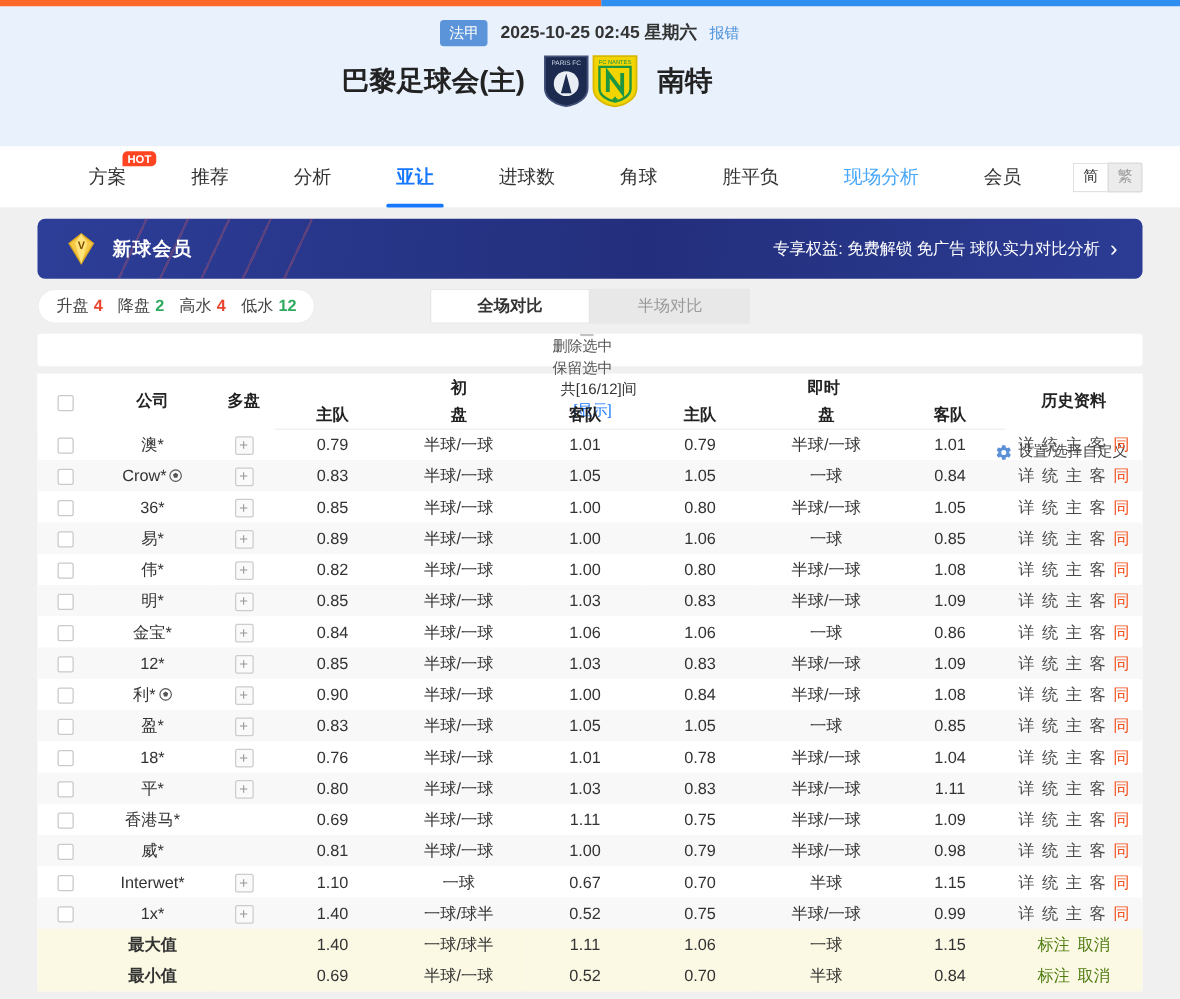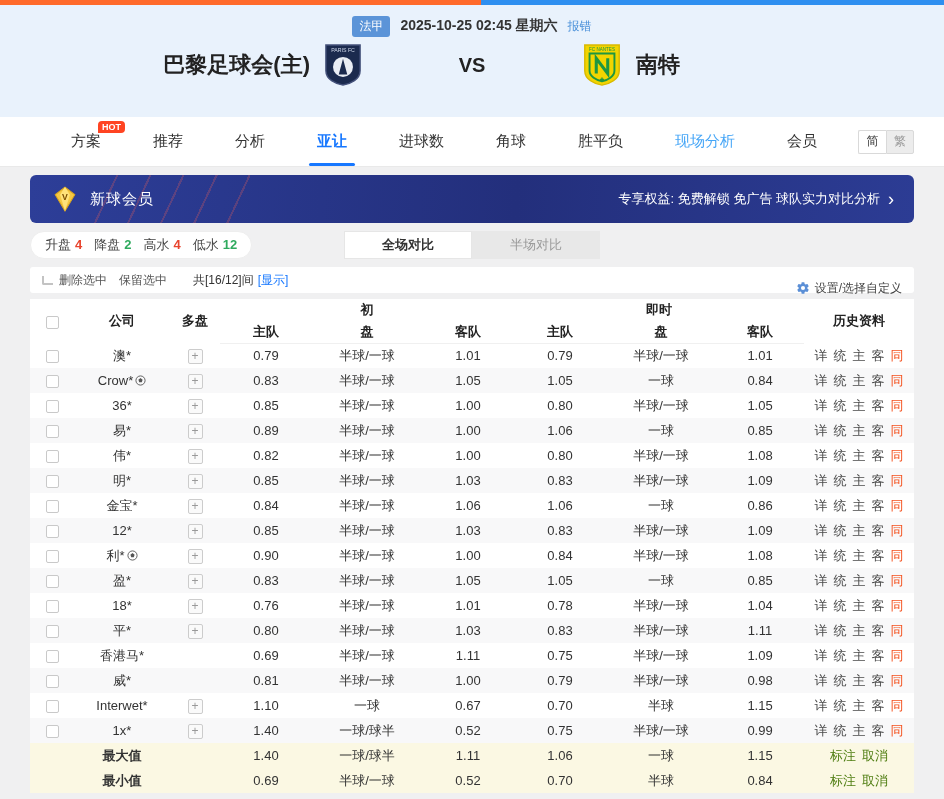--- a/index.html
+++ b/index.html
@@ -43,33 +43,33 @@
   .lang-btn.trad { background:#ececec; color:#999; border-radius:0 2px 2px 0; }
 
   
   .content { padding:8px 30px 0 30px; }
 
   .vip-banner { height:48px; border-radius:6px; background:linear-gradient(95deg,#2d3e98 0%,#232f7c 55%,#2c3c94 100%);
     display:flex; align-items:center; justify-content:space-between; padding:0 20px 0 22px; position:relative; overflow:hidden; cursor:pointer; }
   .vip-banner::before { content:""; position:absolute; left:60px; top:-10px; width:160px; height:80px;
     background:repeating-linear-gradient(115deg, transparent 0 28px, rgba(220,90,90,.28) 28px 30px); pointer-events:none; }
   .vip-left { display:flex; align-items:center; gap:12px; position:relative; }
-  .vip-title { color:#fff; font-size:15px; font-weight:normal; letter-spacing:1px;text-align:right; }
+  .vip-title { color:#fff; font-size:15px; font-weight:bold; letter-spacing:1px;text-align:right; }
   .vip-right { color:#fff; font-size:13px; display:flex; align-items:center; gap:8px; }
   .vip-chevron { font-size:18px; line-height:1; }
 
   .filter-row { margin-top:8px; display:flex; align-items:center; height:28px; position:relative; }
   .stat-pill { background:#fff; border:1px solid #eee; border-radius:14px; height:28px; display:flex; align-items:center; padding:0 14px; gap:12px; font-size:13px; color:#444; }
   .stat-item b { margin-left:4px; font-size:13px; }
   .view-tabs { position:absolute; left:50%; transform:translateX(-50%); display:flex; }
   .view-tab { width:128px; height:28px; display:flex; align-items:center; justify-content:center; font-size:13px; cursor:pointer; }
   .view-tab.active { background:#fff; color:#333; border:1px solid #e6e6e6; font-weight:bold; }
   .view-tab.inactive { background:#e8e8e8; color:#9a9a9a; }
 
-  .toolbar { margin-top:8px; height:26px; background:#fff; border-radius:3px; display:flex; align-items:center; padding:0 12px; font-size:12px; color:#555; }
+  .toolbar { margin-top:8px; height:26px; background:#fff; border-radius:3px; display:flex; align-items:center; padding:0 12px; font-size:12px; color:#555;flex-direction:column; }
   .sel-icon { width:11px; height:9px; border-left:2px solid #c3c3c3; border-bottom:2px solid #c3c3c3; display:inline-block; margin-right:6px; border-radius:0 0 0 2px; }
   .tb-btn { margin-right:12px; cursor:pointer; }
   .tb-count { margin-left:14px; color:#333; }
   .tb-show { color:#1677ff; cursor:pointer; margin-left:4px; }
   .tb-right { margin-left:auto; display:flex; align-items:center; gap:5px; cursor:pointer; color:#444;margin-top:16px; }
   .gear-svg { display:block; }
 
   
   .odds-card { margin-top:6px; background:#fff; }
   table { width:100%; border-collapse:collapse; table-layout:fixed; }
@@ -110,21 +110,20 @@
   <div class="teams">
     <div class="team home">
       <span class="team-name">巴黎足球会(主)</span>
       <svg width="38" height="44" viewBox="0 0 40 46">
         <path d="M2 2h36v27c0 9-10 14-18 15C12 43 2 38 2 29z" fill="#1b2a4e" stroke="#44517a" stroke-width="1.5"></path>
         <text x="20" y="9" font-size="5.5" fill="#cfd8ea" text-anchor="middle" font-family="Liberation Sans,sans-serif">PARIS FC</text>
         <circle cx="20" cy="25" r="10.5" fill="#e9edf4"></circle>
         <path d="M20 16.5 L15.5 33 h9 z M17 28 h6" fill="#1b2a4e"></path>
       </svg>
     </div>
-    <div class="vs">VS</div>
     <div class="team away">
       <svg width="40" height="44" viewBox="0 0 40 46">
         <path d="M2 2h36v27c0 9-10 14-18 15C12 43 2 38 2 29z" fill="#f2d500" stroke="#d9b900" stroke-width="1.5"></path>
         <text x="20" y="8.5" font-size="4.8" fill="#1e9641" text-anchor="middle" font-family="Liberation Sans,sans-serif">FC NANTES</text>
         <path d="M7 11h26v18c0 6-7 10-13 11-6-1-13-5-13-11z" fill="none" stroke="#1e9641" stroke-width="2"></path>
         <path d="M14 32V16l12 16V16" fill="none" stroke="#1e9641" stroke-width="3.2"></path>
         <path d="M20 36v4 M18 38h4" stroke="#1e9641" stroke-width="1.4"></path>
       </svg>
       <span class="team-name">南特</span>
     </div>

